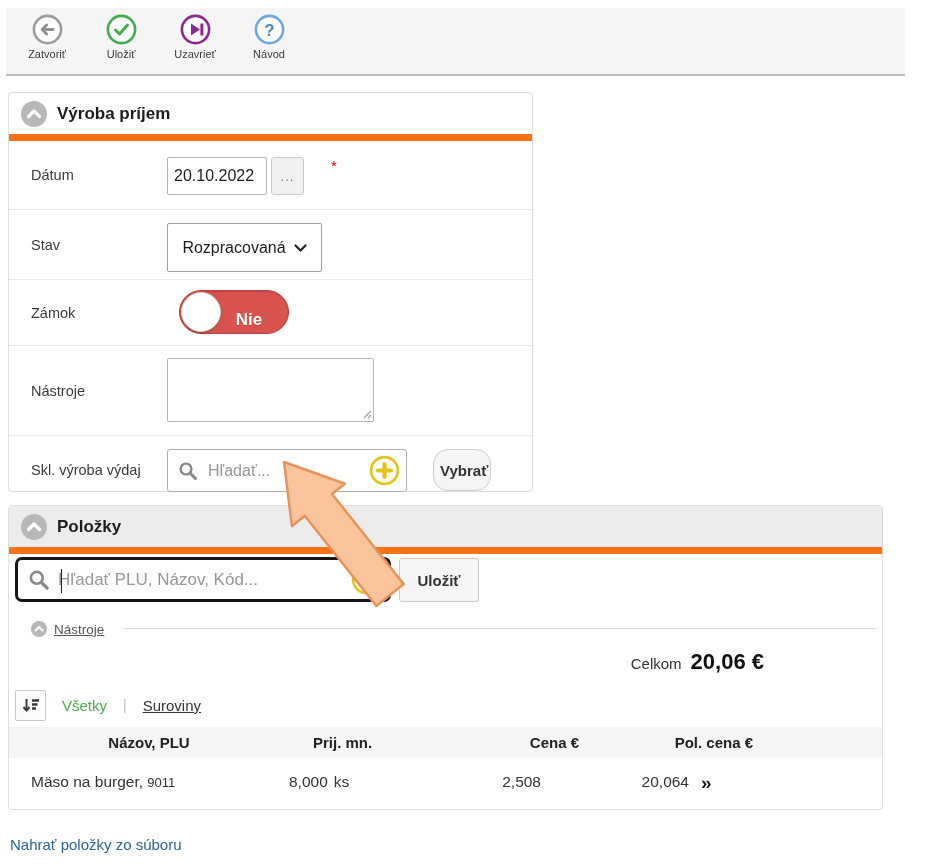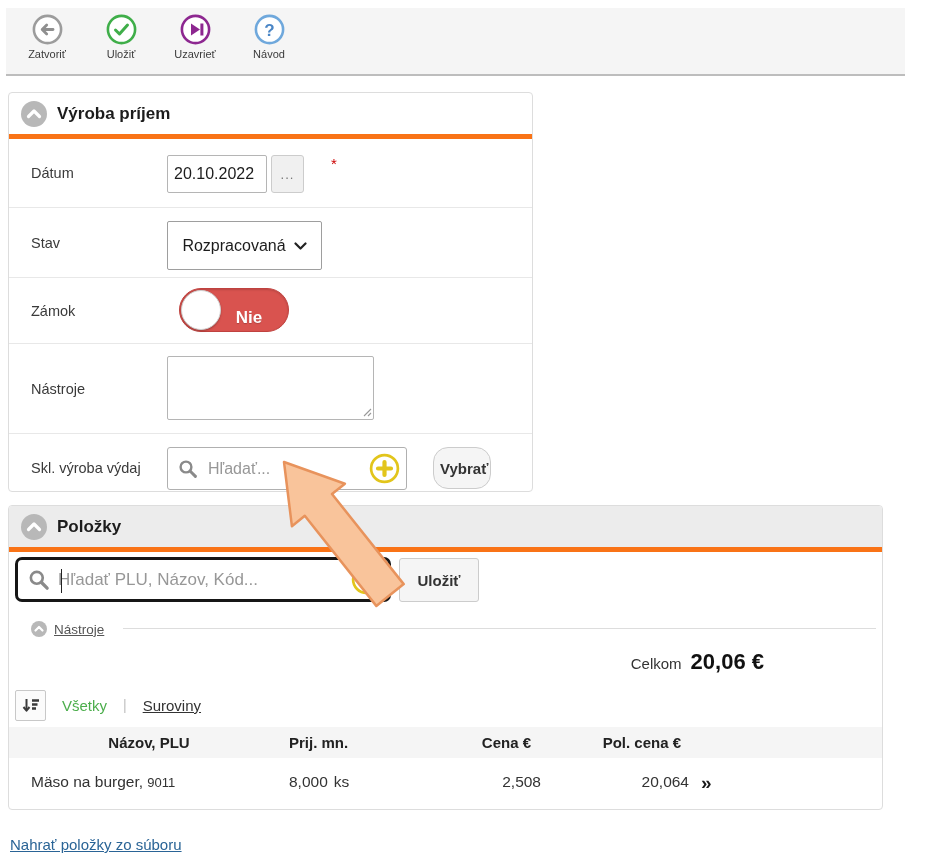--- a/index.html
+++ b/index.html
@@ -10,21 +10,21 @@
   .toolbar{position:absolute;left:6px;top:8px;width:899px;height:68px;background:#f5f5f5;
            border-bottom:2px solid #bdbdbd;display:flex;align-items:flex-start;padding:6px 0 0 8px;box-sizing:border-box;}
   .tb-btn{width:66px;margin-right:8px;display:flex;flex-direction:column;align-items:center;cursor:pointer;}
   .tb-ic{width:31px;height:31px;display:block;}
   .tb-lb{font-size:11px;color:#3b3b3b;margin-top:3px;white-space:nowrap;}
 
   
   .panel{position:absolute;background:#fff;border:1px solid #ddd;border-radius:4px;box-sizing:border-box;}
   .p1{left:8px;top:92px;width:525px;height:400px;}
   .p2{left:8px;top:505px;width:875px;height:305px;}
-  .p-head{position:relative;height:41px;border-bottom:5px solid #f97316;display:flex;align-items:center;text-align:right;}
+  .p-head{position:relative;height:41px;border-bottom:7px solid #f97316;display:flex;align-items:center;text-align:right;}
   .p2 .p-head{background:#ececec;border-radius:3px 3px 0 0;}
   .collapse-ic{margin-left:12px;width:26px;height:26px;display:block;cursor:pointer;}
   .p-title{font-size:17px;font-weight:bold;color:#1c1c1c;margin:0 0 0 10px;}
 
   
   .frow{position:relative;}
   .frow + .frow{border-top:1px solid #e8e8e8;}
   .r1{height:68px;} .r2{height:69px;} .r3{height:65px;} .r4{height:89px;} .r5{height:67px;}
   .flabel{position:absolute;left:22px;top:50%;transform:translateY(-50%);font-size:14.5px;color:#3a3a3a;}
   .date-input{position:absolute;left:158px;top:16px;width:100px;height:38px;border:1px solid #b5b5b5;border-radius:2px;
@@ -69,31 +69,31 @@
              display:flex;justify-content:flex-end;align-items:baseline;gap:9px;}
   .total-lb{font-size:15px;color:#333;}
   .total-val{font-size:22px;font-weight:bold;color:#111;}
   .filter-row{position:absolute;left:6px;top:183px;height:32px;display:flex;align-items:center;}
   .sort-btn{width:31px;height:31px;background:#fbfbfb;border:1px solid #c8c8c8;border-radius:2px;
             display:flex;align-items:center;justify-content:center;padding:0;cursor:pointer;}
   .f-all{margin-left:16px;font-size:15px;color:#4cae4c;cursor:pointer;}
   .f-sep{margin-left:16px;font-size:14px;color:#c0c0c0;}
   .f-raw{margin-left:16px;font-size:15px;color:#333;text-decoration:underline;cursor:pointer;}
   .thead{position:absolute;left:0;top:221px;width:100%;height:31px;background:#f5f5f5;display:flex;align-items:center;
-         font-weight:bold;font-size:15px;color:#222;box-sizing:border-box;}
+         font-weight:bold;font-size:15px;color:#222;box-sizing:border-box;gap:24px;}
   .trow{position:absolute;left:0;top:252px;width:100%;height:48px;display:flex;align-items:center;
         font-size:15.5px;color:#333;cursor:pointer;}
   .c1{width:280px;box-sizing:border-box;} .c2{width:140px;text-align:left;box-sizing:border-box;}
   .c3{width:112px;text-align:right;box-sizing:border-box;} .c4{width:148px;text-align:right;box-sizing:border-box;}
   .thead .c1{text-align:center;} .thead .c2{padding-right:14px;} .thead .c3{padding-right:10px;} .thead .c4{padding-right:8px;}
   .trow .c1{padding-left:22px;}
   .plu{font-size:13px;} .unit{margin-left:6px;}
   .open-ch{margin-left:12px;font-size:19px;font-weight:bold;color:#1a1a1a;line-height:1;cursor:pointer;}
 
-  .footer-link{position:absolute;left:10px;top:836px;font-size:15px;color:#2a6496;text-decoration:underline;cursor:pointer;}
+  .footer-link{position:absolute;left:10px;top:836px;font-size:15px;color:#2a6496;cursor:pointer;}
 
   .arrow-overlay{position:absolute;left:0;top:0;width:929px;height:864px;pointer-events:none;z-index:50;}
 </style>
 </head>
 <body>
 
 <div class="stage">
 
   <div class="toolbar">
     <div class="tb-btn">

